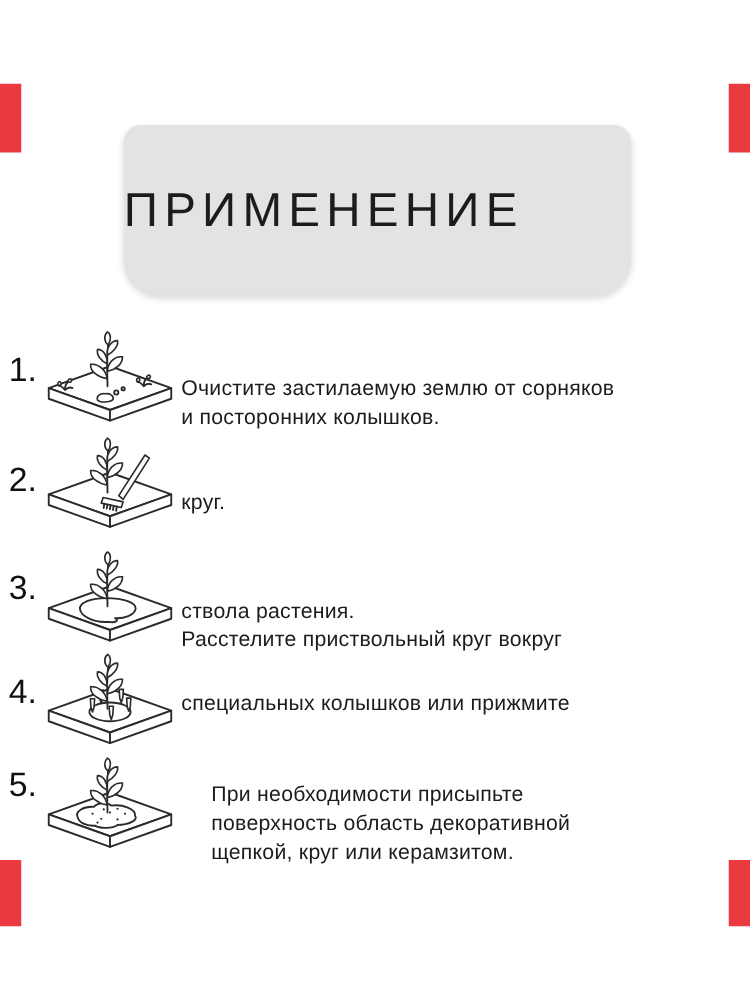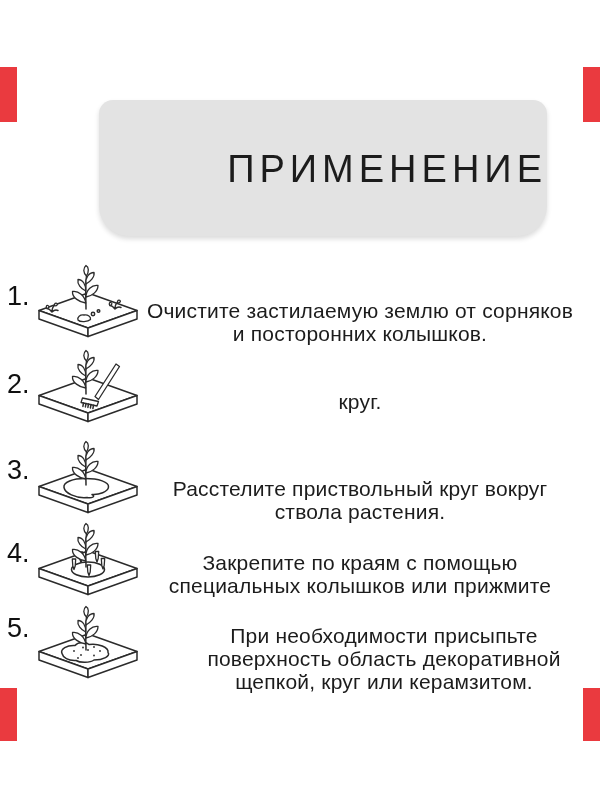--- a/index.html
+++ b/index.html
@@ -17,25 +17,25 @@
   .edge-strip { position: absolute; width: 17px; background: #ea3a3f; }
   .edge-strip.lt { left: 0;  top: 67px;  height: 55px; }
   .edge-strip.rt { right: 0; top: 67px;  height: 55px; }
   .edge-strip.lb { left: 0;  top: 688px; height: 53px; }
   .edge-strip.rb { right: 0; top: 688px; height: 53px; }
 
   
   .header-card {
     position: absolute;
     left: 99px; top: 100px;
-    width: 448px; height: 136px;
+    width: 406px; height: 136px;
     background: #e3e3e3;
     border-radius: 14px 14px 30px 30px;
     box-shadow: 0 3px 5px rgba(0,0,0,0.14);
-    display: flex; align-items: center; justify-content: flex-end;
+    display: flex; align-items: center; justify-content: flex-start;
   }
   .header-title {
     font-size: 38px;
     letter-spacing: 5px;
     color: #1c1c1c;
     white-space: nowrap;
     padding-top: 2px;
   }
 
   
@@ -45,26 +45,25 @@
     font-size: 27px;
     color: #101010;
   }
   .step-icon {
     position: absolute;
     left: 36px; width: 106px; height: 93px;
   }
   .step-text {
     position: absolute;
     left: 145px; width: 430px;
-    font-size: 21px;
+    font-size: 17px;
     line-height: 23px;
     letter-spacing: 0.2px;
     color: #1c1c1c;
     white-space: nowrap;
-    text-align: center;
   }
 
   .n1 { top: 281px; } .i1 { top: 264px; } .t1 { top: 299px; }
   .n2 { top: 369px; } .i2 { top: 349px; } .t2 { top: 390px; }
   .n3 { top: 455px; } .i3 { top: 440px; } .t3 { top: 477px; }
   .n4 { top: 538px; } .i4 { top: 522px; } .t4 { top: 551px; }
   .n5 { top: 613px; } .i5 { top: 605px; } .t5 { top: 624px; margin-left: 24px; }
 
   svg .ln { fill: none; stroke: #2b2b2b; stroke-width: 1.5; stroke-linecap: round; stroke-linejoin: round; }
   svg .fl { fill: #ffffff; stroke: #2b2b2b; stroke-width: 1.5; stroke-linecap: round; stroke-linejoin: round; }
@@ -136,37 +135,36 @@
   <div>круг.</div>
 </div>
 
 <div class="step-num n3">3.</div>
 <svg class="step-icon i3" viewBox="0 0 106 93">
   <use href="#slab"></use>
   <path class="fl" d="M28,47.5 C27,42 37,38.5 49,38.5 C63,38.5 73,42 72.5,47 C72,52 63,55 56,54.5 C60,56.5 56,58.5 51,57.5 C39,58.5 29,53 28,47.5 Z"></path>
   <use href="#plant"></use>
 </svg>
 <div class="step-text t3">
+  <div>ствола растения.</div>
   <div>Расстелите приствольный круг вокруг</div>
-  <div>ствола растения.</div>
 </div>
 
 <div class="step-num n4">4.</div>
 <svg class="step-icon i4" viewBox="0 0 106 93">
   <use href="#slab"></use>
   <ellipse class="fl" cx="52" cy="47.5" rx="16.5" ry="7.5"></ellipse>
   <use href="#peg" x="38" y="46"></use>
   <use href="#peg" x="45" y="39"></use>
   <use href="#peg" x="61" y="38.5"></use>
   <use href="#peg" x="67" y="45.5"></use>
   <use href="#peg" x="53" y="52"></use>
   <use href="#plant"></use>
 </svg>
 <div class="step-text t4">
-  <div>Закрепите по краям с помощью</div>
   <div>специальных колышков или прижмите</div>
 </div>
 
 <div class="step-num n5">5.</div>
 <svg class="step-icon i5" viewBox="0 0 106 93">
   <use href="#slab"></use>
   <path class="fl" d="M26,48.5 C24,44 31,40 39,40.5 C42,37 50,36.5 53,39.5 C62,38 73,42.5 72,47.5 C75,51 67,55 58,55 C54,58 44,58 40,55.5 C32,56 27,52.5 26,48.5 Z"></path>
   <circle class="dot" cx="38" cy="46" r="0.9"></circle>
   <circle class="dot" cx="45" cy="50" r="0.9"></circle>
   <circle class="dot" cx="52" cy="45" r="0.9"></circle>

